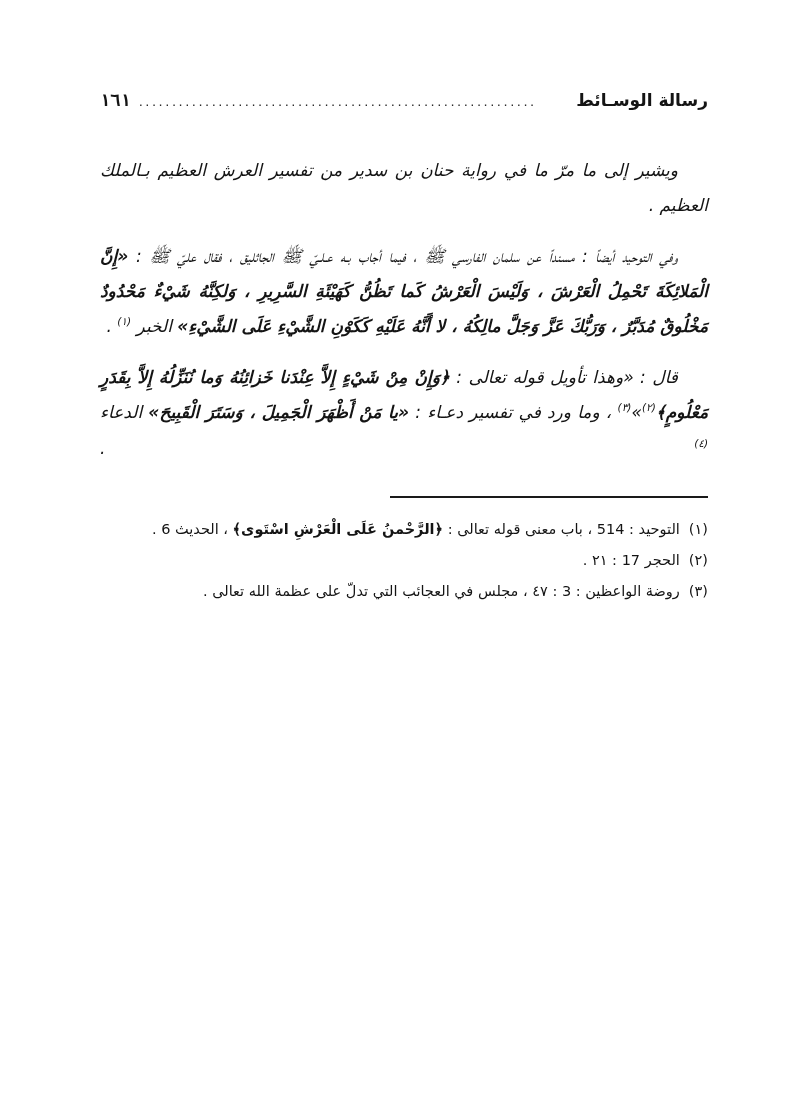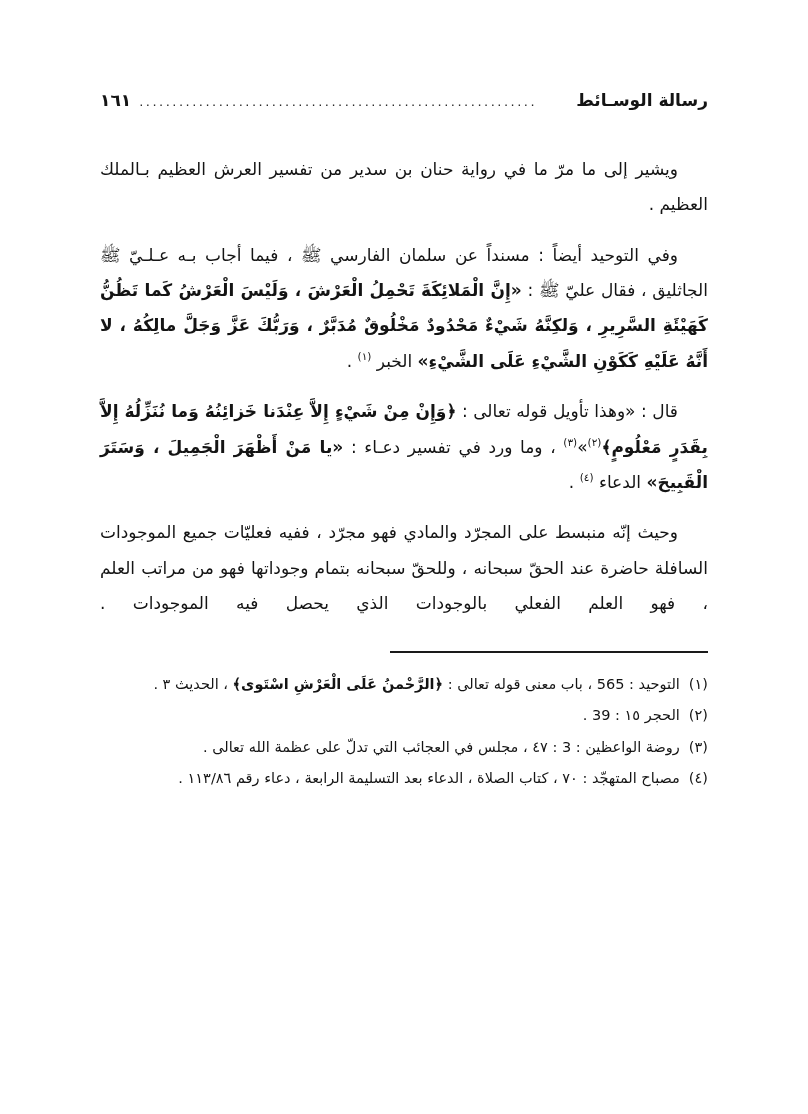--- a/index.html
+++ b/index.html
@@ -30,29 +30,29 @@
     overflow: hidden;
     white-space: nowrap;
     direction: ltr;
     text-align: center;
     font-weight: normal;
     font-size: 13px;
     letter-spacing: 2.5px;
     color: #2a2a2a;
     padding: 0 8px;
   }
-  .header .pagenum { white-space: nowrap; }
+  .header .pagenum { white-space: nowrap; font-family: Liberation Mono, monospace; }
   .bodytext {
     margin-top: 42px;
     font-size: 17px;
     line-height: 2.08;
     color: #141414;
     text-align: justify;
   }
-  .bodytext p { margin: 0 0 15px 0; text-indent: 30px; }
+  .bodytext p { margin: 0 0 15px 0; text-indent: 30px; font-style: italic; }
   .bodytext p:last-child { text-align-last: justify; }
   .seg-b { font-weight: bold; }
   .fn-ref { font-size: 10.5px; vertical-align: 7px; }
   .fn-sep {
     width: 318px;
     height: 2px;
     background: #1a1a1a;
     margin: 30px 0 16px auto;
   }
   .footnotes {
@@ -73,25 +73,23 @@
   <div class="header">
     <span class="title">رسالة الوسـائط</span>
     <span class="leader">...........................................................................................</span>
     <span class="pagenum">١٦١</span>
   </div>
 
   <div class="bodytext">
       <p><span>ويشير إلى ما مرّ ما في رواية حنان بن سدير من تفسير العرش العظيم بـالملك العظيم .</span></p>
       <p><span>وفي التوحيد أيضاً : مسنداً عن سلمان الفارسي ﷺ ، فيما أجاب بـه عـلـيّ ﷺ الجاثليق ، فقال عليّ ﷺ : </span><span class="seg-b">«إِنَّ الْمَلائِكَةَ تَحْمِلُ الْعَرْشَ ، وَلَيْسَ الْعَرْشُ كَما تَظُنُّ كَهَيْئَةِ السَّرِيرِ ، وَلكِنَّهُ شَيْءٌ مَحْدُودٌ مَخْلُوقٌ مُدَبَّرٌ ، وَرَبُّكَ عَزَّ وَجَلَّ مالِكُهُ ، لا أَنَّهُ عَلَيْهِ كَكَوْنِ الشَّيْءِ عَلَى الشَّيْءِ»</span><span> الخبر </span><span class="fn-ref">(١)</span><span> .</span></p>
       <p><span>قال : «وهذا تأويل قوله تعالى : </span><span class="seg-b">﴿وَإِنْ مِنْ شَيْءٍ إِلاَّ عِنْدَنا خَزائِنُهُ وَما نُنَزِّلُهُ إِلاَّ بِقَدَرٍ مَعْلُومٍ﴾</span><span class="fn-ref">(٢)</span><span>»</span><span class="fn-ref">(٣)</span><span> ، وما ورد في تفسير دعـاء : </span><span class="seg-b">«يا مَنْ أَظْهَرَ الْجَمِيلَ ، وَسَتَرَ الْقَبِيحَ»</span><span> الدعاء </span><span class="fn-ref">(٤)</span><span> .</span></p>
-      <p><span>وحيث إنّه منبسط على المجرّد والمادي فهو مجرّد ، ففيه فعليّات جميع الموجودات السافلة حاضرة عند الحقّ سبحانه ، وللحقّ سبحانه بتمام وجوداتها فهو من مراتب العلم ، فهو العلم الفعلي بالوجودات الذي يحصل فيه الموجودات .</span></p>
     </div>
 
   <div class="fn-sep"></div>
 
   <div class="footnotes">
-      <div class="footnote"><span class="fn-marker">(١)</span><span><span>التوحيد : 565 ، باب معنى قوله تعالى : </span><span class="seg-b">﴿الرَّحْمنُ عَلَى الْعَرْشِ اسْتَوى﴾</span><span> ، الحديث ٣ .</span></span></div>
-      <div class="footnote"><span class="fn-marker">(٢)</span><span><span>الحجر ١٥ : 39 .</span></span></div>
+      <div class="footnote"><span class="fn-marker">(١)</span><span><span>التوحيد : 514 ، باب معنى قوله تعالى : </span><span class="seg-b">﴿الرَّحْمنُ عَلَى الْعَرْشِ اسْتَوى﴾</span><span> ، الحديث 6 .</span></span></div>
+      <div class="footnote"><span class="fn-marker">(٢)</span><span><span>الحجر 17 : ٢١ .</span></span></div>
       <div class="footnote"><span class="fn-marker">(٣)</span><span><span>روضة الواعظين : 3 : ٤٧ ، مجلس في العجائب التي تدلّ على عظمة الله تعالى .</span></span></div>
-      <div class="footnote"><span class="fn-marker">(٤)</span><span><span>مصباح المتهجّد : ٧٠ ، كتاب الصلاة ، الدعاء بعد التسليمة الرابعة ، دعاء رقم ١١٣/٨٦ .</span></span></div>
     </div>
 
 </div>
 
 </body></html>

